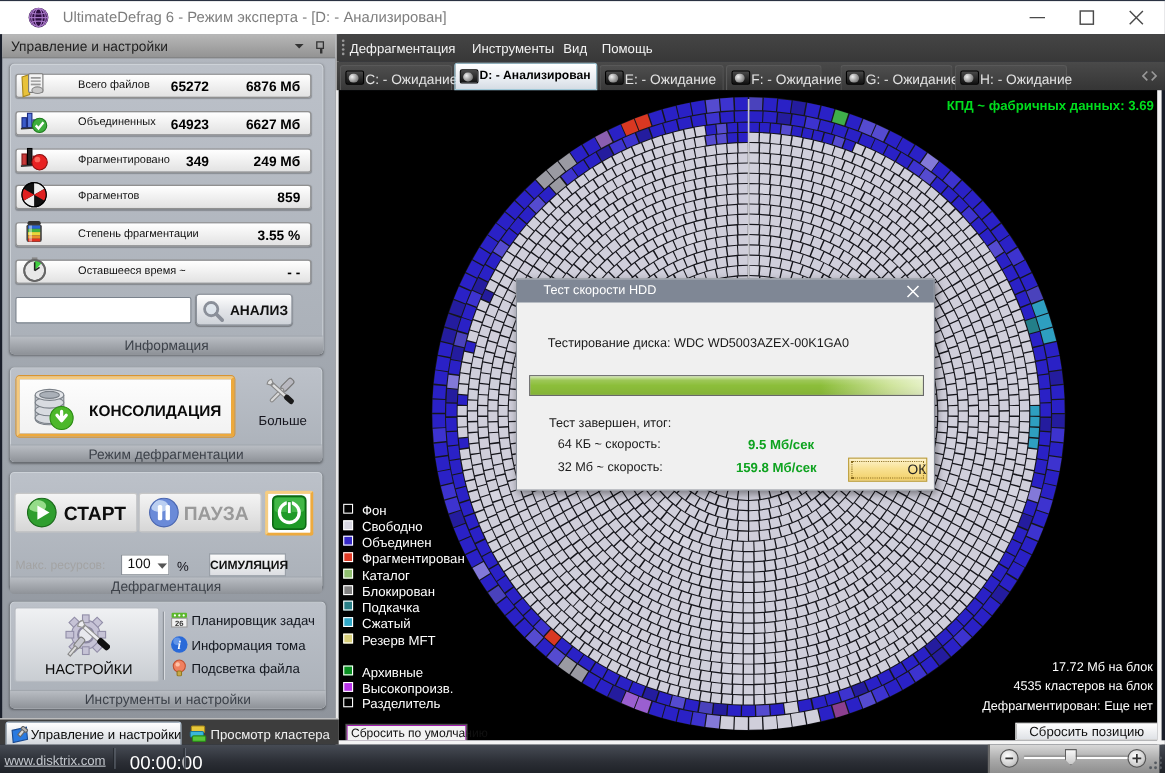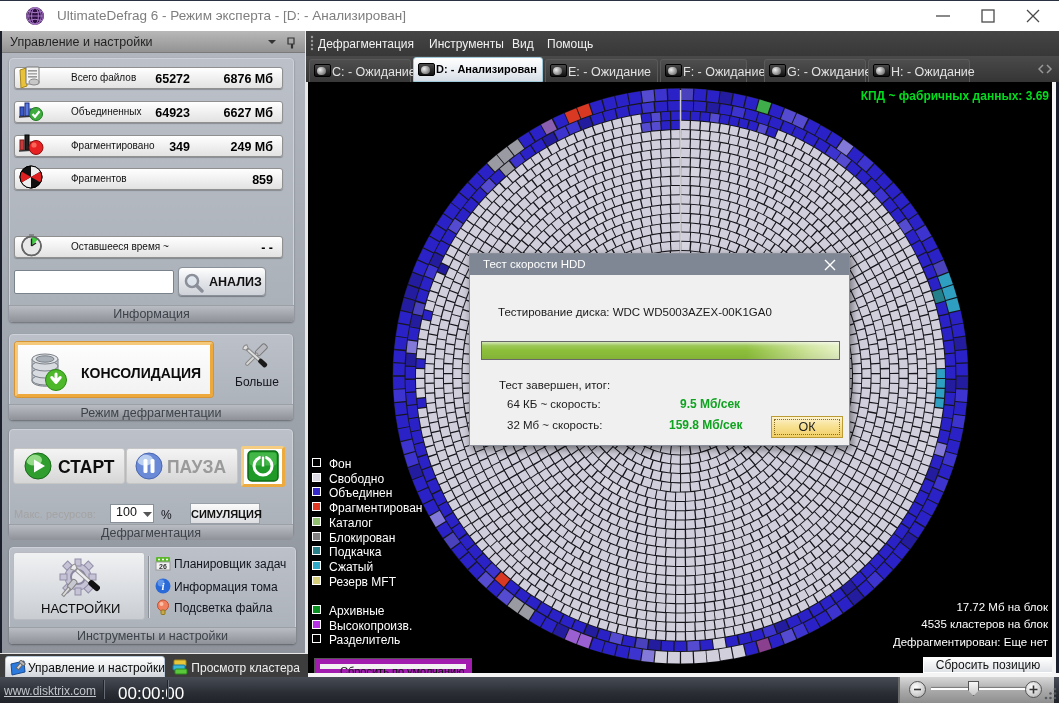--- a/index.html
+++ b/index.html
@@ -69,39 +69,39 @@
 .dtab.active .hddico{top:5px}
 
 #diskarea{left:308px;top:82px;width:744px;height:591px;background:#000;overflow:hidden}
 #rsplit{left:1052px;top:82px;width:4px;height:595px;background:#f4f4f4}
 #bsplit{left:308px;top:673px;width:751px;height:4px;background:#f4f4f4}
 #kpd{position:absolute;right:3px;top:7px;font-size:12px;font-weight:bold;color:#00dd1e}
 .leg{position:absolute;left:4px;width:200px;height:15px}
 .leg b{position:absolute;left:0;top:0;width:9px;height:9px;border:1.5px solid #fff}
 .leg span{position:absolute;left:17px;top:-1px;font-size:12px;color:#fff;font-weight:normal}
 .rinfo{position:absolute;right:4px;font-size:11.5px;color:#fff;text-align:left}
-#btn-reset1{position:absolute;left:7px;top:577px;width:156px;height:15px;background:#f2f2f2;
- border:5px solid #a21caf;outline:1px solid #555;font-size:11px;color:#111;line-height:14px;padding-left:20px;white-space:nowrap}
+#btn-reset1{position:absolute;left:7px;top:577px;width:109px;height:15px;background:#f2f2f2;
+ border:1px solid #a21caf;outline:1px solid #555;font-size:11px;color:#111;line-height:14px;padding-left:3px;white-space:nowrap}
 #btn-reset2{position:absolute;right:-1px;top:575px;width:130px;height:16px;
  background:linear-gradient(#ffffff,#dfe2e6);border:1px solid #fff;font-size:12px;color:#111;
  text-align:center;line-height:15px}
 
 #dlg{left:469px;top:253px;width:381px;height:193px;background:#f0f0f0;border:1px solid #8a8f99;
  box-shadow:2px 3px 8px rgba(0,0,0,.5);z-index:5}
 #dlg-title{position:absolute;left:0;top:0;width:100%;height:21px;background:#7f8795;
- color:#fff;font-size:11.5px;line-height:21px;padding-left:13px}
+ color:#fff;font-size:11.5px;line-height:21px;padding-left:24px}
 .dt{position:absolute;font-size:11.5px;color:#1a1a1a}
 #pbar{position:absolute;left:11px;top:87px;width:359px;height:19px;border:1px solid #686868;
  background:linear-gradient(to right,#8cbe3a 0,#8cbe3a 74%,#cfe49c 92%,#e4f0c4 100%)}
 #pbar i{position:absolute;left:0;top:0;width:100%;height:100%;
  background:linear-gradient(rgba(255,255,255,.65),rgba(255,255,255,.15) 22%,rgba(255,255,255,0) 50%,rgba(0,0,0,.06))}
 .dgreen{position:absolute;font-size:12px;font-weight:bold;color:#0fa320}
 #btn-ok{position:absolute;left:301px;top:162px;width:72px;height:22px;
  background:linear-gradient(#fdf3cf,#f8e193 45%,#f2cf66);border:1px solid #bb9b33;
- font-size:12.5px;color:#222;text-align:center;line-height:20px}
+ font-size:12.5px;color:#222;text-align:right;line-height:20px}
 #btn-ok i{position:absolute;left:2px;top:2px;right:2px;bottom:2px;border:1px dotted #8a6d20}
 
 #btabs{left:0;top:653px;width:308px;height:24px;background:#3d3d3d;border-top:1px solid #e8e8e8}
 #btab1{position:absolute;left:5px;top:2px;width:160px;height:22px;font-size:12px;border-radius:3px 3px 0 0;
  background:linear-gradient(#ffffff,#e4e7eb 60%,#d2d6db);border:1px solid #b8c8d8;color:#0a0a0a}
 #btab1 span{position:absolute;left:22px;top:4px;white-space:nowrap}
 #btab2{position:absolute;left:172px;top:5px;font-size:12px;color:#f0f0f0;white-space:nowrap}
 #statusbar{left:0;top:677px;width:1059px;height:26px;background:linear-gradient(#474c55,#2b2e35 60%,#1f2228)}
 #link{position:absolute;left:4px;top:7px;font-size:12px;color:#c2c6cc;text-decoration:underline}
 #clock{position:absolute;left:118px;top:7px;font-size:17px;color:#fff}
@@ -190,20 +190,34 @@
         <circle cx="13" cy="13" r="11" fill="#111" stroke="#000"></circle>
         <path d="M13 13L13 2A11 11 0 0 1 22.5 7.5Z" fill="#eee"></path>
         <path d="M13 13L3.5 18.5A11 11 0 0 0 22.5 18.5Z" fill="#e82222" opacity="0"></path>
         <path d="M13 13L13 24A11 11 0 0 1 3.5 18.5Z" fill="#eee"></path>
         <path d="M13 13L3.5 7.5A11 11 0 0 0 3.5 18.5Z" fill="#e02020"></path>
         <path d="M13 13L22.5 7.5A11 11 0 0 1 22.5 18.5Z" fill="#e02020"></path>
         <circle cx="13" cy="13" r="11" fill="none" stroke="#000"></circle>
       </svg>
       <span class="lab">Фрагментов</span>
       <span class="n2">859</span>
+    </div>
+    <div class="statrow" style="top:202px">
+      <svg class="sicon" width="27" height="27" viewBox="0 0 27 27" style="width:27px;height:27px">
+        <rect x="7" y="3" width="12" height="4" rx="2" fill="#333"></rect>
+        <rect x="6" y="6" width="14" height="16" rx="2" fill="#444"></rect>
+        <rect x="7.5" y="7" width="11" height="3" fill="#2a66d8"></rect>
+        <rect x="7.5" y="10" width="11" height="3" fill="#3fae3f"></rect>
+        <rect x="7.5" y="13" width="11" height="3" fill="#e8d83a"></rect>
+        <rect x="7.5" y="16" width="11" height="3" fill="#e8902a"></rect>
+        <rect x="7.5" y="19" width="11" height="2.6" fill="#e03020"></rect>
+        <rect x="8.5" y="7" width="2.6" height="14.6" fill="#fff" opacity=".45"></rect>
+      </svg>
+      <span class="lab">Степень фрагментации</span>
+      <span class="n2">3.55 %</span>
     </div>
     <div class="statrow" style="top:236px">
       <svg class="sicon" width="27" height="27" viewBox="0 0 27 27" style="width:27px;height:27px">
         <rect x="11" y="2" width="5" height="3" fill="#888"></rect>
         <circle cx="13.5" cy="14" r="9.5" fill="#e8e8e8" stroke="#666" stroke-width="1.6"></circle>
         <path d="M13.5 14L13.5 4.5A9.5 9.5 0 0 1 20 7.2Z" fill="#3fcf3f"></path>
         <circle cx="13.5" cy="14" r="9.5" fill="none" stroke="#666" stroke-width="1.6"></circle>
         <line x1="13.5" y1="14" x2="13.5" y2="6.5" stroke="#222" stroke-width="1.4"></line>
         <line x1="13.5" y1="14" x2="18" y2="11" stroke="#222" stroke-width="1.4"></line>
       </svg>

